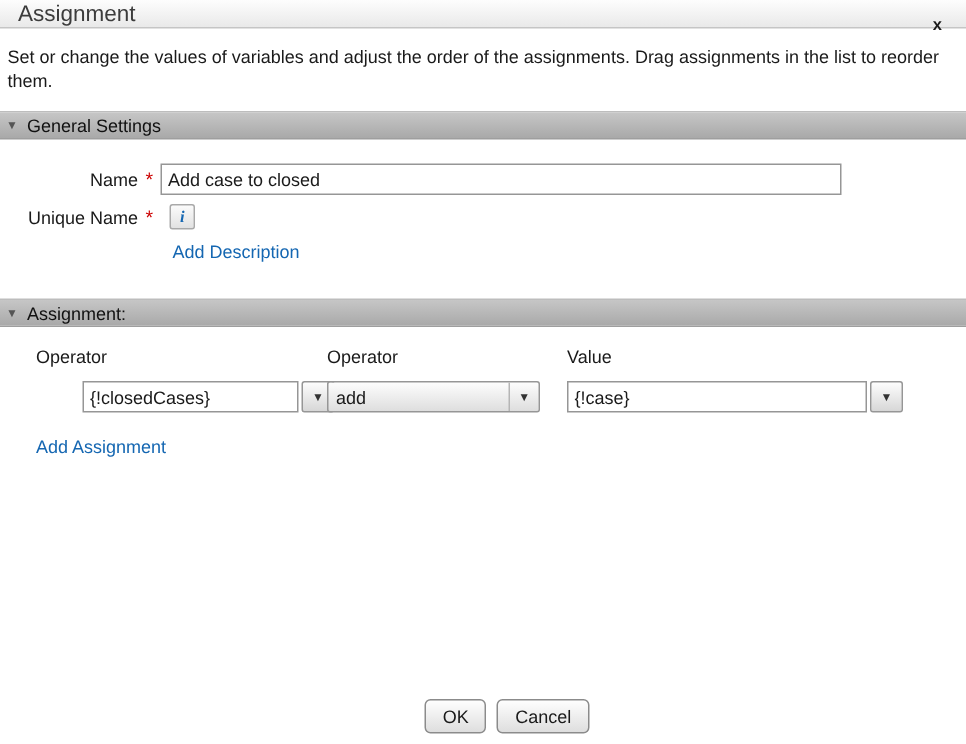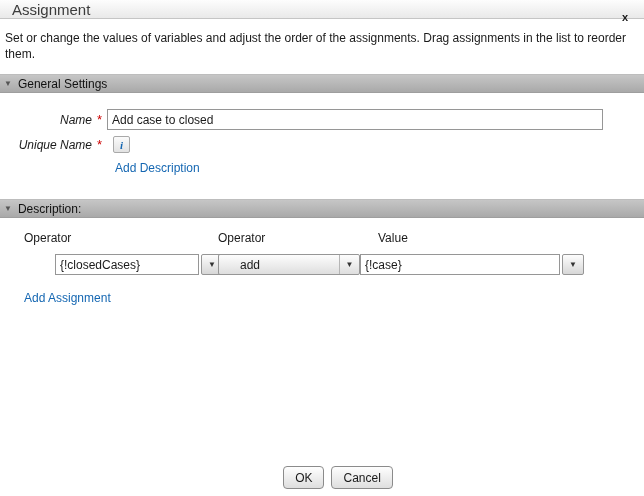--- a/index.html
+++ b/index.html
@@ -73,39 +73,38 @@
     display: flex;
     align-items: center;
   }
   .row-name { margin-top: 16px; }
   .row-unique { margin-top: 6px; }
   .form-label {
     width: 92px;
     text-align: right;
     color: #1a1a1a;
     flex: none;
-    font-style: italic;
   }
   .req {
     width: 15px;
     text-align: center;
     color: #cc0000;
     font-size: 13px;
     flex: none;
   }
   .text-input {
     height: 21px;
     border: 1px solid #969696;
     padding: 1px 4px;
     font-family: "Liberation Sans", sans-serif;
     font-size: 12px;
     color: #1a1a1a;
     background: #ffffff;
   }
-  .input-name { width: 496px; }
+  .input-name { width: 454px; }
   .input-unique { width: 478px; }
 
   .info-btn {
     width: 17px;
     height: 17px;
     margin-left: 6px;
     border: 1px solid #a9a9a9;
     border-radius: 2px;
     background: linear-gradient(#fbfbfb, #e2e2e2);
     color: #1567b2;
@@ -161,28 +160,28 @@
     align-items: center;
     justify-content: center;
     font-size: 8px;
     color: #333;
     cursor: pointer;
     flex: none;
   }
   .select-like {
     width: 142px;
     height: 21px;
+    margin-right: 18px;
     border: 1px solid #969696;
     border-radius: 2px;
     background: linear-gradient(#fdfdfd, #dedede);
     display: flex;
     align-items: center;
     cursor: pointer;
     flex: none;
-    padding-left: 16px;
   }
   .select-like .sel-text {
     flex: 1;
     padding-left: 5px;
     color: #1a1a1a;
   }
   .select-like .sel-arrow {
     width: 20px;
     height: 100%;
     border-left: 1px solid #b5b5b5;
@@ -246,21 +245,21 @@
     <span class="form-label">Unique Name</span>
     <span class="req">*</span>
     <span class="info-btn">i</span>
   </div>
 
   <span class="link add-description">Add Description</span>
 
   
   <div class="section-bar bar-assignments">
     <span class="tri">▼</span>
-    <span>Description:</span>
+    <span>Assignment:</span>
   </div>
 
   <div class="col-headers">
     <span class="col-variable">Operator</span>
     <span class="col-operator">Operator</span>
     <span class="col-value">Value</span>
   </div>
 
   <div class="combo-row">
     <div class="combo combo-variable">

